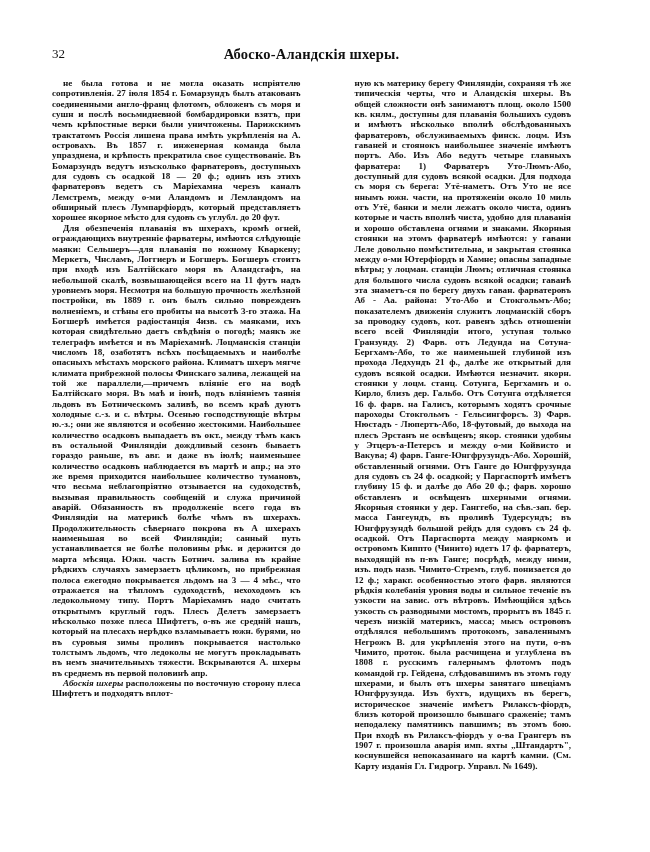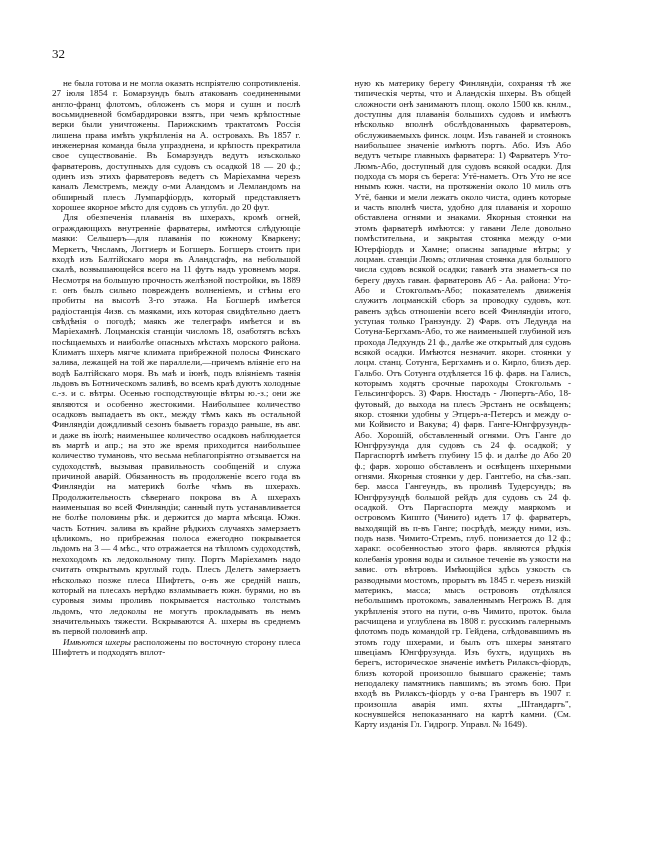--- a/index.html
+++ b/index.html
@@ -48,48 +48,50 @@
     gap: 22px;
     align-items: flex-start;
   }
   .col {
     width: 262px;
     font-size: 9.1px;
     line-height: 10.35px;
     text-align: justify;
     text-justify: inter-word;
     hyphens: manual;
+    font-weight: bold;
   }
   .col p {
     margin: 0;
     text-indent: 11px;
   }
   .col p.noindent {
     text-indent: 0;
     margin-left: 32px;
   }
   .lead-italic {
     font-style: italic;
   }
 </style>
 </head>
 <body>
 
 <div class="page">
 
   <div class="header">
     <div class="folio">32</div>
+    <div class="running-title">Абоско-Аландскія шхеры.</div>
   </div>
 
   <div class="columns">
 
     <div class="col">
       <p>не была готова и не могла оказать нспрiятелю сопротивленiя. 27 iюля 1854 г. Бомарзундъ былъ атакованъ соединенными англо-франц флотомъ, обложенъ съ моря и сушн и послѣ восьмидневной бомбардировки взятъ, при чемъ крѣпостные верки были уничтожены. Парижскимъ трактатомъ Россiя лишена права имѣть укрѣпленiя на А. островахъ. Въ 1857 г. инженерная команда была упразднена, и крѣпость прекратила свое существованiе. Въ Бомарзундъ ведутъ изъсколько фарватеровъ, доступныхъ для судовъ съ осадкой 18 — 20 ф.; одинъ изъ этихъ фарватеровъ ведетъ съ Марiехамна черезъ каналъ Лемстремъ, между о-ми Аландомъ и Лемландомъ на обширный плесъ Лумпарфiордъ, который представляетъ хорошее якорное мѣсто для судовъ съ углубл. до 20 фут.</p>
       <p>Для обезпеченiя плаванiя въ шхерахъ, кромѣ огней, ограждающихъ внутреннiе фарватеры, имѣются слѣдующiе маяки: Сельшеръ—для плаванiя по южному Кваркену; Меркетъ, Чнсламъ, Логгиеръ и Богшеръ. Богшеръ стоитъ при входѣ изъ Балтiйскаго моря въ Аландсгафъ, на небольшой скалѣ, возвышающейся всего на 11 футъ надъ уровнемъ моря. Несмотря на большую прочность желѣзной постройки, въ 1889 г. онъ былъ сильно поврежденъ волненiемъ, и стѣны его пробиты на высотѣ 3-го этажа. На Богшерѣ имѣется радiостанцiя 4изв. съ маяками, ихъ которая свидѣтельно даетъ свѣдѣнiя о погодѣ; маякъ же телеграфъ имѣется и въ Марiехамнѣ. Лоцманскiя станцiи числомъ 18, озаботятъ всѣхъ посѣщаемыхъ и наиболѣе опасныхъ мѣстахъ морского района. Климатъ шхеръ мягче климата прибрежной полосы Финскаго залива, лежащей на той же параллели,—причемъ влiянiе его на водѣ Балтiйскаго моря. Въ маѣ и iюнѣ, подъ влiянiемъ таянiя льдовъ въ Ботническомъ заливѣ, во всемъ краѣ дуютъ холодные с.-з. и с. вѣтры. Осенью господствующiе вѣтры ю.-з.; они же являются и особенно жестокими. Наибольшее количество осадковъ выпадаетъ въ окт., между тѣмъ какъ въ остальной Финляндiи дождливый сезонъ бываетъ гораздо раньше, въ авг. и даже въ iюлѣ; наименьшее количество осадковъ наблюдается въ мартѣ и апр.; на это же время приходится наибольшее количество тумановъ, что весьма неблагопрiятно отзывается на судоходствѣ, вызывая правильность сообщенiй и служа причиной аварiй. Обязанность въ продолженiе всего года въ Финляндiи на материкѣ болѣе чѣмъ въ шхерахъ. Продолжительность сѣвернаго покрова въ А шхерахъ наименьшая во всей Финляндiи; санный путь устанавливается не болѣе половины рѣк. и держится до марта мѣсяца. Южн. часть Ботнич. залива въ крайне рѣдкихъ случаяхъ замерзаетъ цѣликомъ, но прибрежная полоса ежегодно покрывается льдомъ на 3 — 4 мѣс., что отражается на тѣпломъ судоходствѣ, нехоходомъ къ ледокольному типу. Портъ Марiехамнъ надо считать открытымъ круглый годъ. Плесъ Делетъ замерзаетъ нѣсколько позже плеса Шифтетъ, о-въ же среднiй нашъ, который на плесахъ нерѣдко взламываетъ южн. бурями, но въ суровыя зимы проливъ покрывается настолько толстымъ льдомъ, что ледоколы не могутъ прокладывать въ немъ значительныхъ тяжести. Вскрываются А. шхеры въ среднемъ въ первой половинѣ апр.</p>
-      <p><span class="lead-italic">Имѣются шхеры</span><span> расположены по восточную сторону плеса Шифтетъ и подходятъ вплот-</span></p>
+      <p><span class="lead-italic">Абоскiя шхеры</span><span> расположены по восточную сторону плеса Шифтетъ и подходятъ вплот-</span></p>
     </div>
 
     <div class="col">
       <p class="noindent">ную къ материку берегу Финляндiи, сохраняя тѣ же типическiя черты, что и Аландскiя шхеры. Въ общей сложности онѣ занимаютъ площ. около 1500 кв. кнлм., доступны для плаванiя большихъ судовъ и имѣютъ нѣсколько вполнѣ обслѣдованныхъ фарватеровъ, обслуживаемыхъ финск. лоцм. Изъ гаваней и стоянокъ наибольшее значенiе имѣютъ портъ. Або. Изъ Або ведутъ четыре главныхъ фарватера: 1) Фарватеръ Уто-Люмъ-Або, доступный для судовъ всякой осадки. Для подхода съ моря съ берега: Утё-наметъ. Отъ Уто не ясе ннымъ южн. части, на протяженiи около 10 миль отъ Утё, банки и мели лежатъ около чиста, одинъ которые и часть вполнѣ чиста, удобно для плаванiя и хорошо обставлена огнями и знаками. Якорныя стоянки на этомъ фарватерѣ имѣются: у гавани Леле довольно помѣстительна, и закрытая стоянка между о-ми Ютерфiордъ и Хамне; опасны западные вѣтры; у лоцман. станцiи Люмъ; отличная стоянка для большого числа судовъ всякой осадки; гаванѣ эта знаметъ-ся по берегу двухъ гаван. фарватеровъ Аб - Аа. района: Уто-Або и Стокгольмъ-Або; показателемъ движенiя служитъ лоцманскiй сборъ за проводку судовъ, кот. равенъ здѣсь отношенiи всего всей Финляндiи итого, уступая только Гранзунду. 2) Фарв. отъ Ледунда на Сотуна-Бергхамъ-Або, то же наименьшей глубиной изъ прохода Ледхундъ 21 ф., далѣе же открытый для судовъ всякой осадки. Имѣются незначит. якорн. стоянки у лоцм. станц. Сотунга, Бергхамнъ и о. Кирло, близъ дер. Гальбо. Отъ Сотунга отдѣляется 16 ф. фарв. на Галисъ, которымъ ходятъ срочные пароходы Стокгольмъ - Гельсингфорсъ. 3) Фарв. Нюстадъ - Люпертъ-Або, 18-футовый, до выхода на плесъ Эрстанъ не освѣщенъ; якор. стоянки удобны у Этцеръ-а-Петерсъ и между о-ми Койвисто и Вакува; 4) фарв. Ганге-Юнгфрузундъ-Або. Хорошiй, обставленный огнями. Отъ Ганге до Юнгфрузунда для судовъ съ 24 ф. осадкой; у Паргаспортѣ имѣетъ глубину 15 ф. и далѣе до Або 20 ф.; фарв. хорошо обставленъ и освѣщенъ шхерными огнями. Якорныя стоянки у дер. Ганггебо, на сѣв.-зап. бер. масса Гангеундъ, въ проливѣ Тудерсундъ; въ Юнгфрузундѣ большой рейдъ для судовъ съ 24 ф. осадкой. Отъ Паргаспорта между маяркомъ и островомъ Киппто (Чинито) идетъ 17 ф. фарватеръ, выходящiй въ п-въ Ганге; посрѣдѣ, между ними, изъ. подъ назв. Чимито-Стремъ, глуб. понизается до 12 ф.; харакг. особенностью этого фарв. являются рѣдкiя колебанiя уровня воды и сильное теченiе въ узкости на завис. отъ вѣтровъ. Имѣющiйся здѣсь узкость съ разводными мостомъ, прорытъ въ 1845 г. черезъ низкiй материкъ, масса; мысъ острововъ отдѣлялся небольшимъ протокомъ, заваленнымъ Негрожъ В. для укрѣпленiя этого на пути, о-въ Чимито, проток. была расчищена и углублена въ 1808 г. русскимъ галернымъ флотомъ подъ командой гр. Гейдена, слѣдовавшимъ въ этомъ году шхерами, и былъ отъ шхеры занятаго швецiамъ Юнгфрузунда. Изъ бухтъ, идущихъ въ берегъ, историческое значенiе имѣетъ Рилакcъ-фiордъ, близъ которой произошло бывшаго сраженiе; тамъ неподалеку памятникъ павшимъ; въ этомъ бою. При входѣ въ Рилакcъ-фiордъ у о-ва Грангеръ въ 1907 г. произошла аварiя имп. яхты „Штандартъ", коснувшейся непоказаннаго на картѣ камни. (См. Карту изданiя Гл. Гидрогр. Управл. № 1649).</p>
     </div>
 
   </div>
 
 </div>
 

